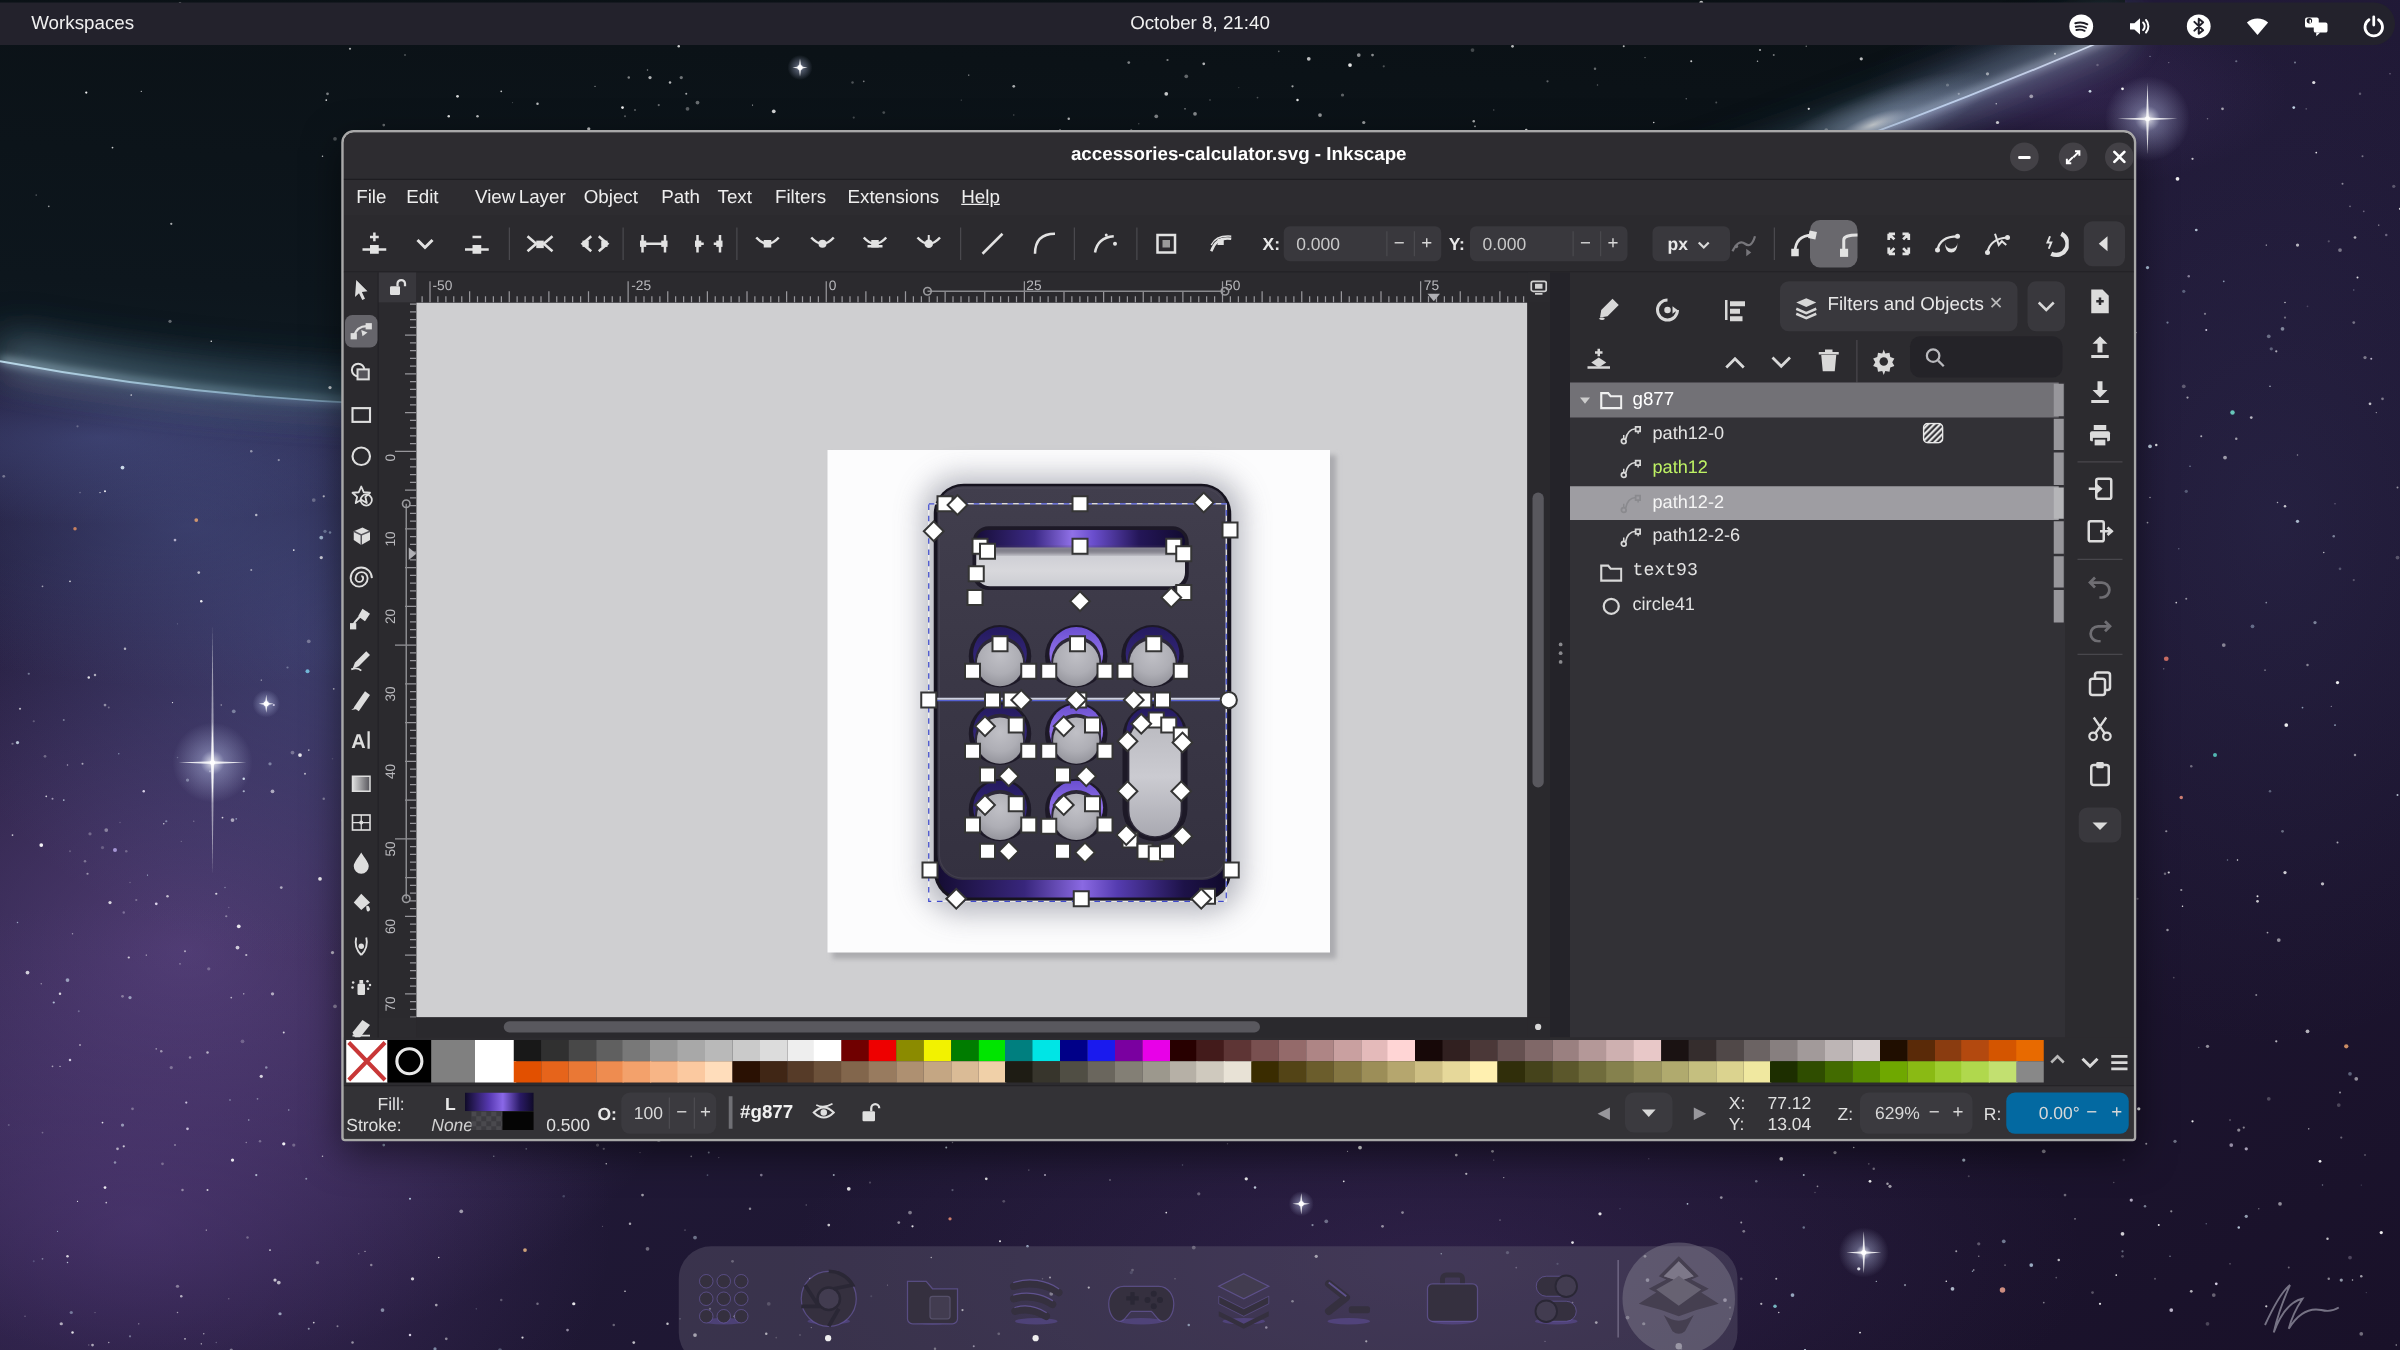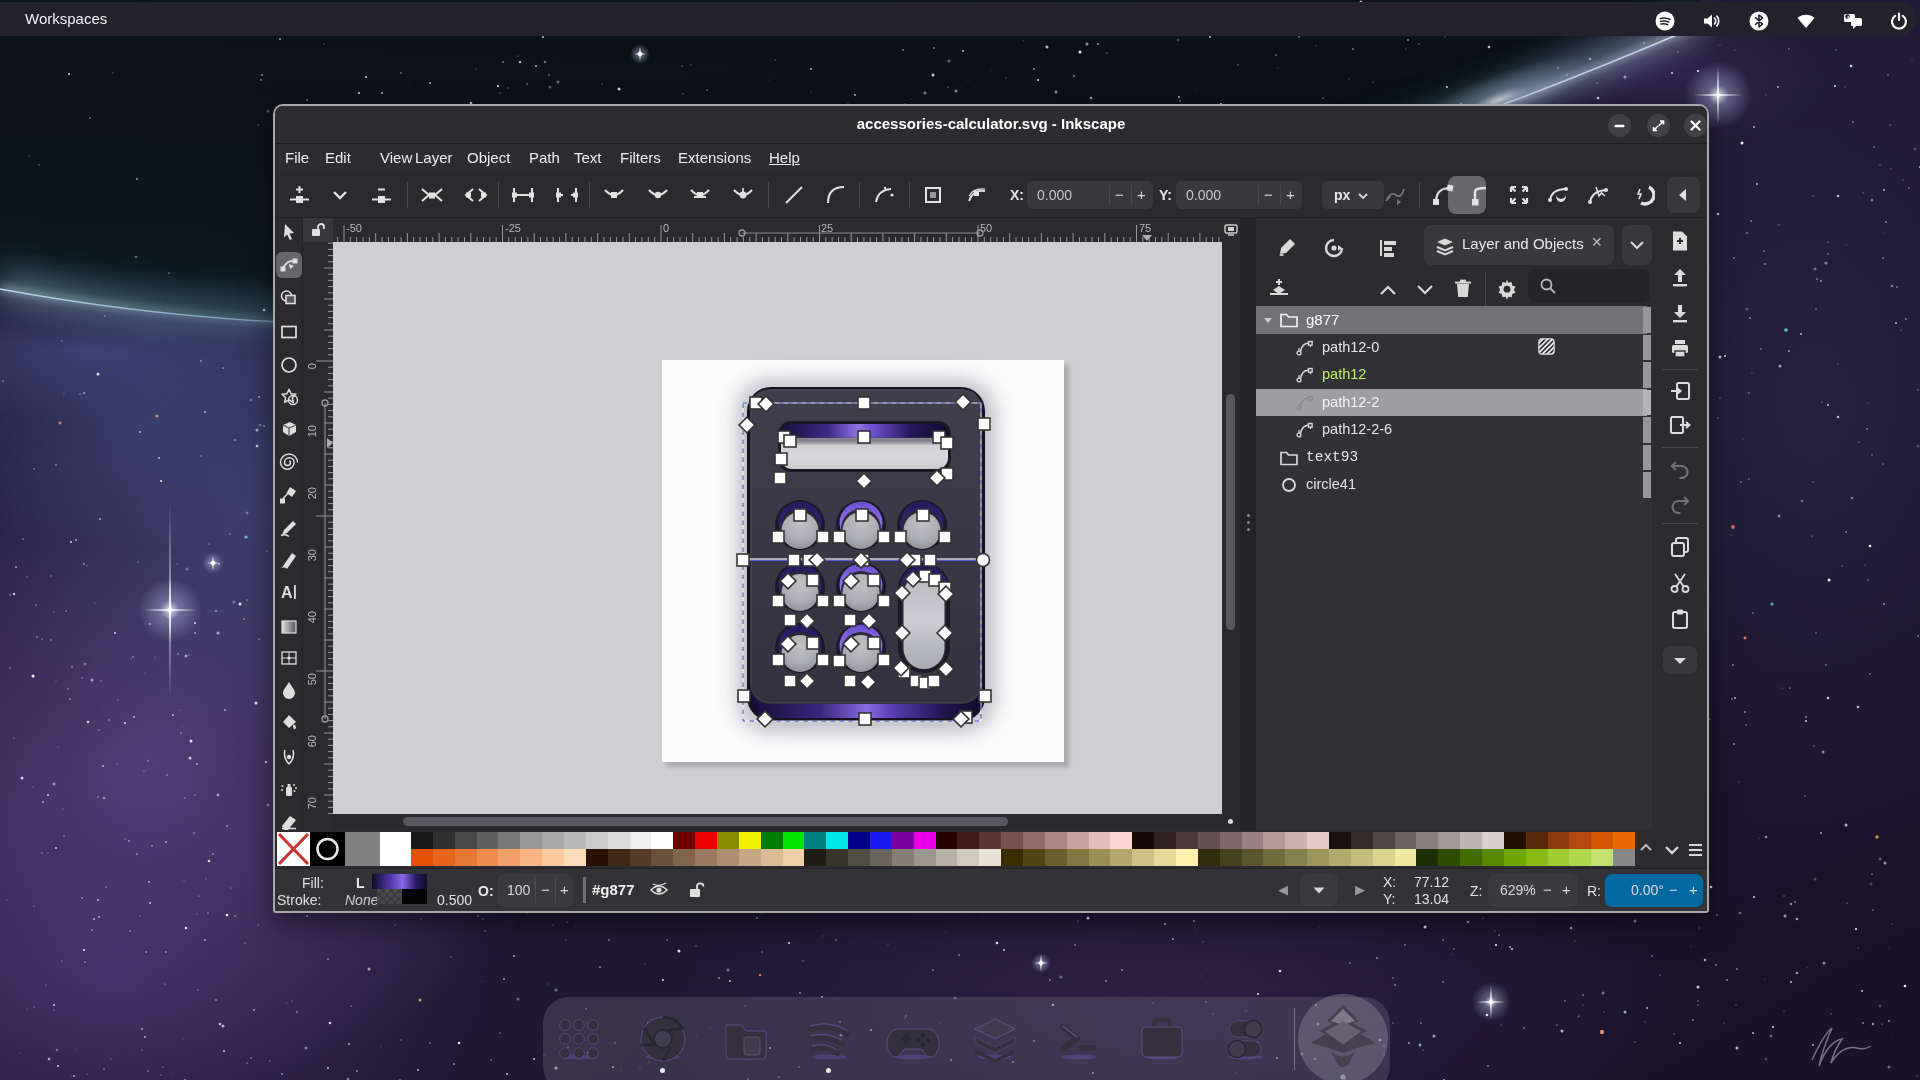--- a/index.html
+++ b/index.html
@@ -1202,20 +1202,21 @@
 <g>
 <circle cx="640" cy="54" r="10" fill="url(#starGlow)"></circle>
 <path d="M 634 54 L 640 52.9 L 646 54 L 640 55.1 Z" fill="#fff" opacity="0.85"></path>
 <path d="M 640 46.8 L 641.1 54 L 640 61.2 L 638.9 54 Z" fill="#fff" opacity="0.85"></path>
 <circle cx="640" cy="54" r="2" fill="#fff"></circle>
 </g>
 <path d="M 1812 1060 q 12 -26 20 -32 q -9 20 -13 38 q 9 -24 23 -27 q -8 12 -11 24 q 11 -18 26 -15 q 8 2 14 -2" stroke="#c2c2d0" stroke-width="1.5" fill="none" opacity="0.55"></path>
 </svg>
 <div style="position:absolute;left:0;top:2px;width:1916px;height:34px;background:#23222c;border-radius:0 17px 17px 0;">
 <div style="position:absolute;left:25px;top:8px;font-size:15px;color:#f0f0f0;">Workspaces</div>
+<div style="position:absolute;left:0;top:8px;width:1920px;text-align:center;font-size:15px;color:#f0f0f0;">October 8, 21:40</div>
 <svg style="position:absolute;left:1654px;top:8px" width="22" height="22" viewBox="0 0 22 22">
       <circle cx="11" cy="11" r="9.5" fill="#fff"></circle>
       <path d="M6.2 8.6 c3.5-1 7-0.6 9.7 0.9 M6.6 11.4 c3-0.8 5.8-0.5 8.2 0.8 M7.1 14 c2.4-0.6 4.6-0.4 6.6 0.7" stroke="#1e1d26" stroke-width="1.5" fill="none" stroke-linecap="round"></path>
     </svg>
     <svg style="position:absolute;left:1701px;top:8px" width="22" height="22" viewBox="0 0 22 22">
       <path d="M3 8.5 h3.5 L11 4.5 v13 L6.5 13.5 H3 Z" fill="#fff"></path>
       <path d="M13.5 8 a4.2 4.2 0 0 1 0 6 M15.8 6 a7.5 7.5 0 0 1 0 10" stroke="#fff" stroke-width="1.6" fill="none" stroke-linecap="round"></path>
     </svg>
     <svg style="position:absolute;left:1748px;top:8px" width="22" height="22" viewBox="0 0 22 22">
       <circle cx="11" cy="11" r="9.5" fill="#fff"></circle>
@@ -1818,21 +1819,21 @@
         <rect x="8" y="5" width="12" height="4" fill="#d8d8d8"></rect>
         <rect x="8" y="11" width="8" height="4" fill="#d8d8d8"></rect>
         <rect x="8" y="17" width="10" height="4" fill="#d8d8d8"></rect>
       </svg>
       <div class="abs" style="left:168px;top:7px;width:190px;height:40px;background:#39383d;border-radius:7px;"></div>
       <svg class="abs" style="left:178px;top:17px" width="22" height="22" viewBox="0 0 22 22">
         <path d="M3 7 l8-3.5 8 3.5 -8 3.5 Z" fill="#d8d8d8"></path>
         <path d="M3 12 l8 3.5 8 -3.5" stroke="#d8d8d8" stroke-width="2" fill="none"></path>
         <path d="M3 16 l8 3.5 8 -3.5" stroke="#d8d8d8" stroke-width="2" fill="none"></path>
       </svg>
-      <span class="abs" style="left:206px;top:17px;font-size:15px;color:#e8e8e8;">Layer and Objects</span>
+      <span class="abs" style="left:206px;top:17px;font-size:15px;color:#e8e8e8;">Filters and Objects</span>
       <span class="abs" style="left:335px;top:16px;font-size:14px;color:#bdbdbd;">✕</span>
       <div class="abs" style="left:366px;top:7px;width:30px;height:40px;background:#39383d;border-radius:7px;"></div>
       <svg class="abs" style="left:373px;top:20px" width="16" height="14" viewBox="0 0 16 14">
         <path d="M2 4 l6 6 6-6" stroke="#d8d8d8" stroke-width="2" fill="none"></path>
       </svg>
       <svg class="abs" style="left:12px;top:60px" width="22" height="22" viewBox="0 0 22 22">
         <path d="M2 16 h18" stroke="#d8d8d8" stroke-width="2"></path>
         <path d="M5 12 l6-4 6 4 -6 4 Z" fill="#d8d8d8"></path>
         <path d="M11 1 v6 M8 4 h6" stroke="#d8d8d8" stroke-width="2"></path>
       </svg>

